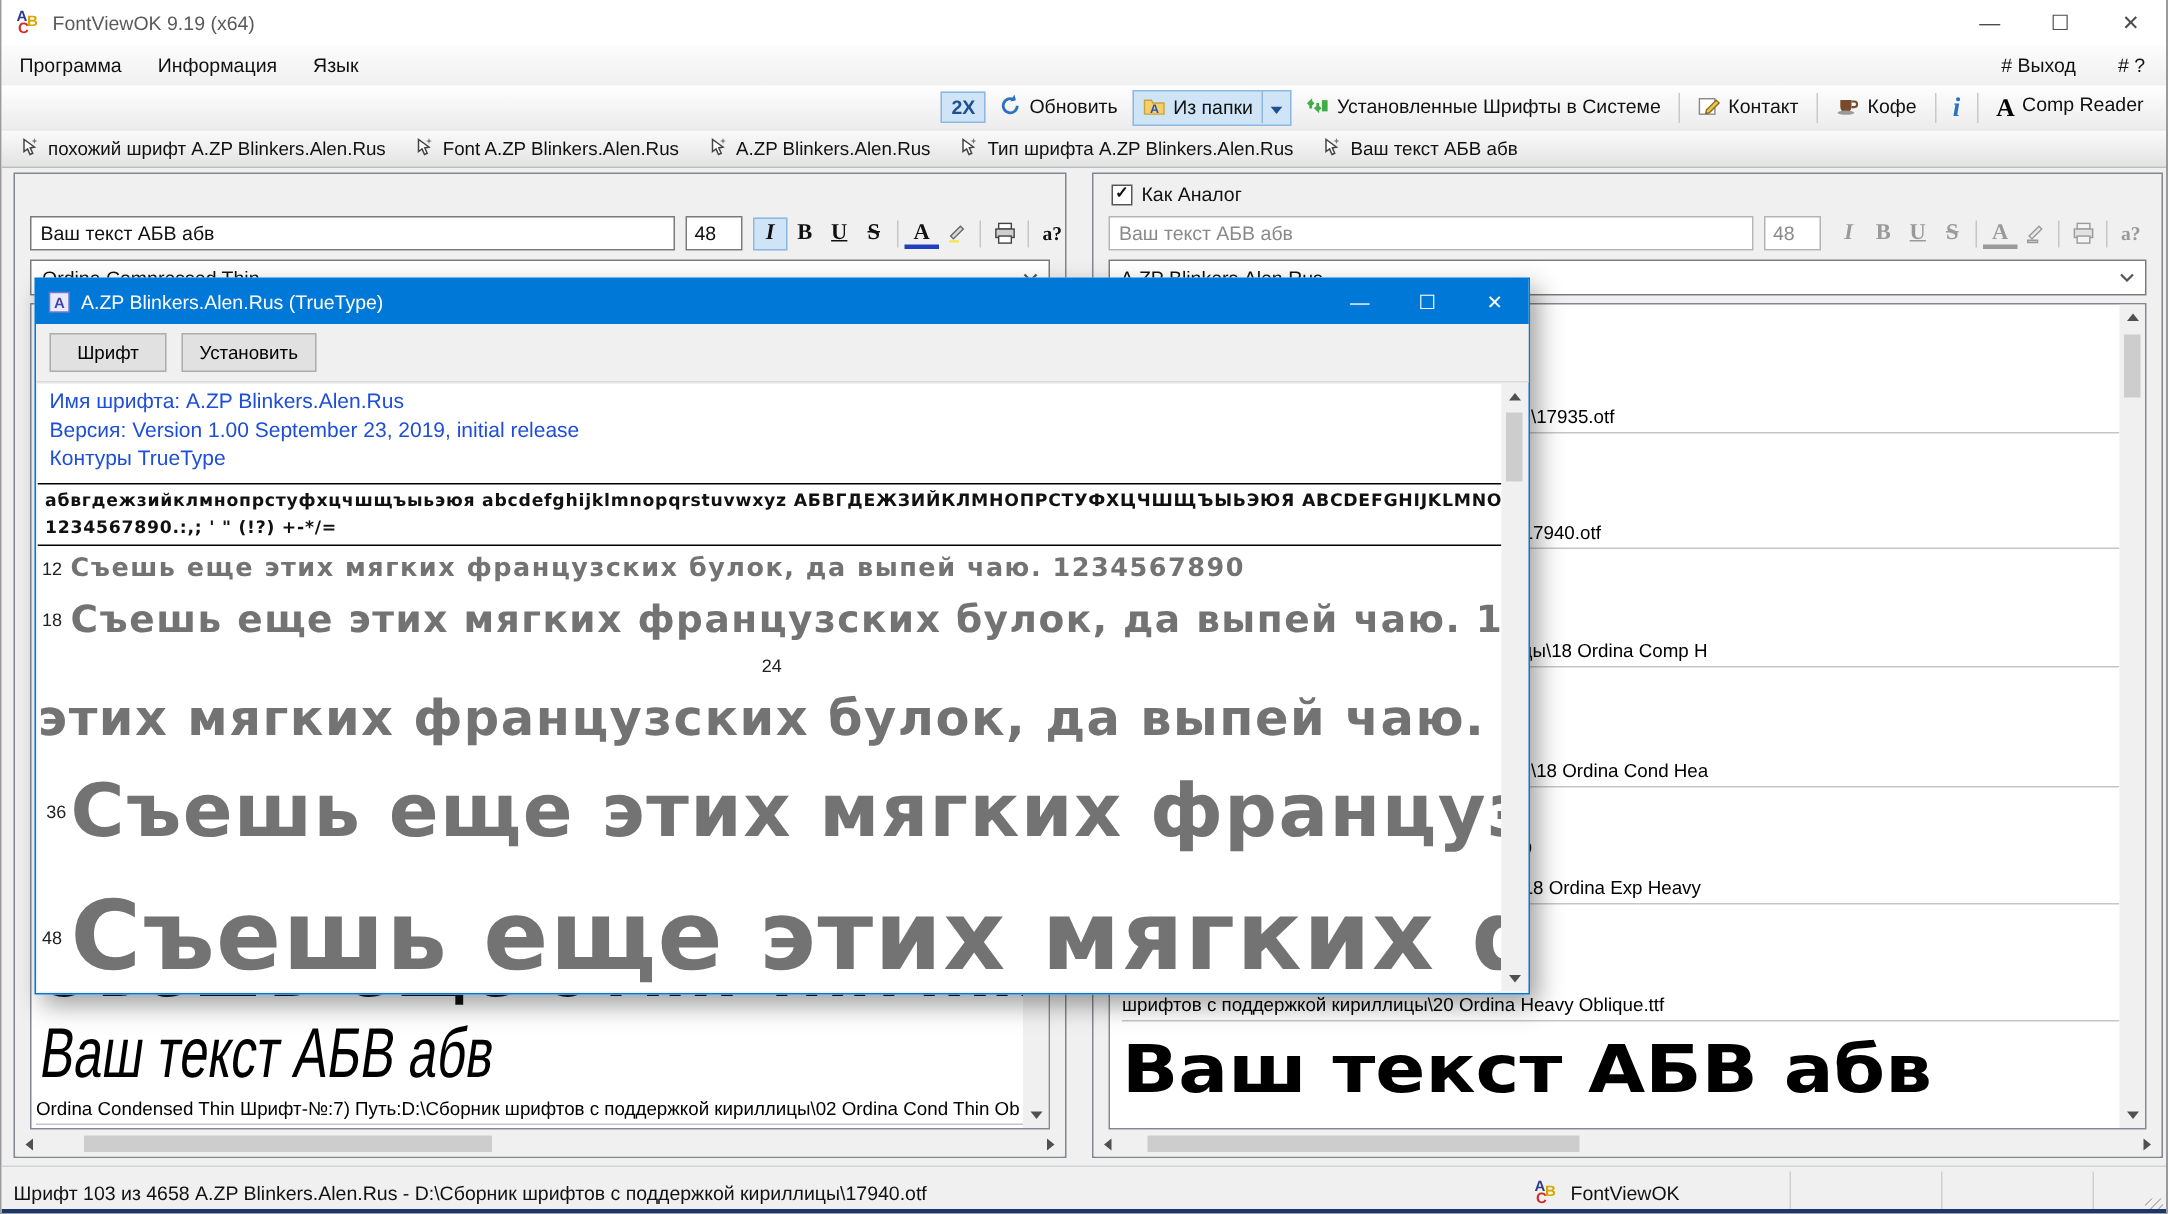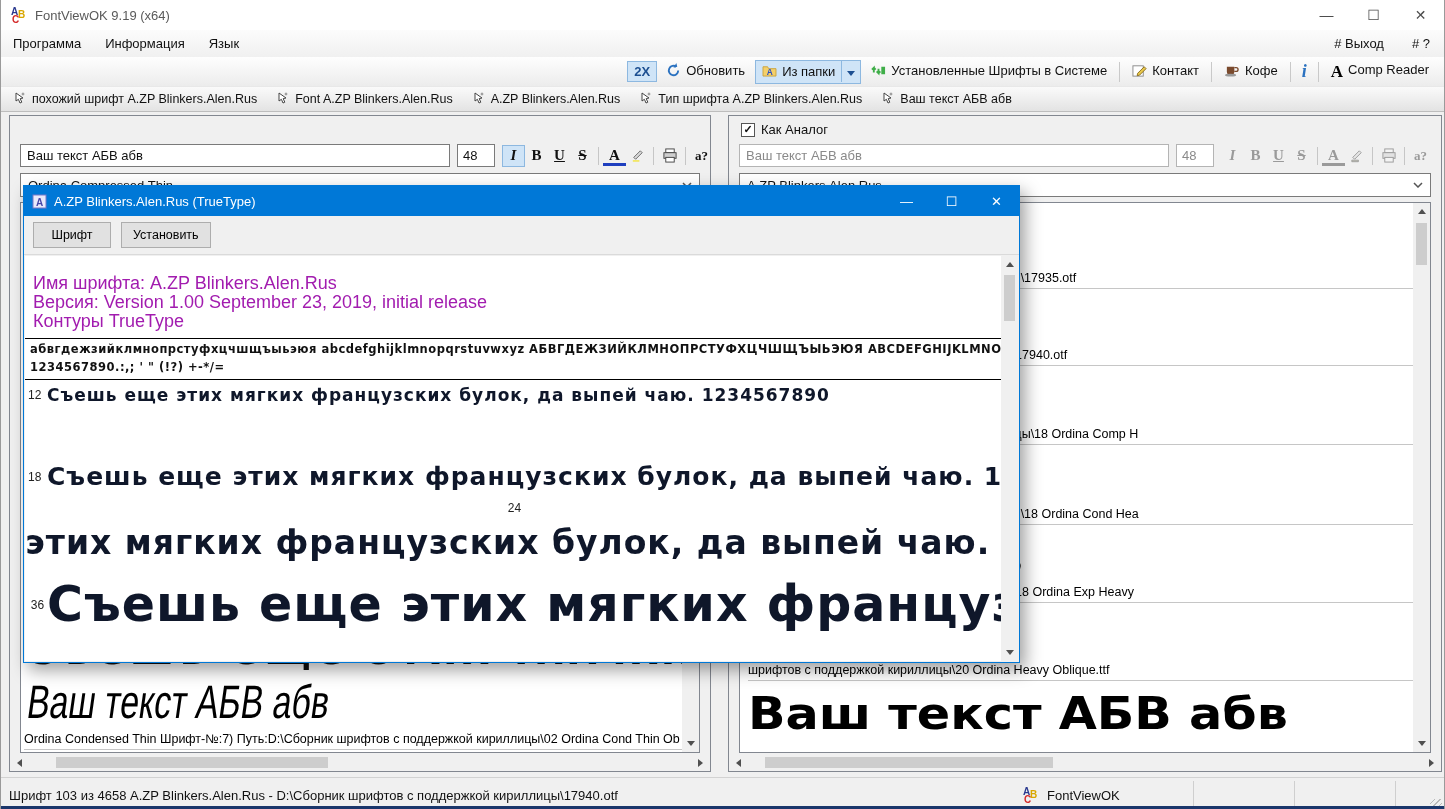--- a/index.html
+++ b/index.html
@@ -113,30 +113,30 @@
     box-shadow:5px 7px 16px rgba(0,0,0,.38);z-index:20;}
   .dlg-title{height:30px;background:#0078d7;color:#fff;display:flex;align-items:center;font-size:13px;}
   .dlg-icon{margin:0 7px 0 8px;display:flex;}
   .dlg-controls{margin-left:auto;display:flex;height:100%;}
   .dlg-wbtn{width:45px;height:100%;display:flex;align-items:center;justify-content:center;color:#fff;font-size:13px;}
   .dlg-toolbar{height:39px;background:#f0f0f0;display:flex;align-items:center;gap:10px;padding-left:9px;border-bottom:1px solid #dadada;}
   .dlg-push{min-width:78px;height:26px;background:#e1e1e1;border:1px solid #adadad;font-size:12.5px;
     display:flex;align-items:center;justify-content:center;padding:0 11px;color:#000;}
   .dlg-body{position:absolute;top:70px;left:1px;right:1px;bottom:1px;background:#fff;display:flex;overflow:hidden;}
   .dlg-main{flex:1;overflow:hidden;}
-  .dlg-info{padding:18px 8px 7px;font-size:18px;line-height:19px;color:#a21caf;}
+  .dlg-info{padding:2px 8px 7px;font-size:14px;line-height:19px;color:#1d4ed8;}
   .dlg-hr{border-top:1px solid #000;}
   .alpha{padding:3px 5px 0;font-weight:bold;font-size:11.5px;line-height:15px;letter-spacing:.5px;
     white-space:nowrap;overflow:hidden;font-family:"DejaVu Sans",sans-serif;}
   .alpha.second{padding-bottom:4px;}
   .srow{display:flex;align-items:center;overflow:hidden;}
   .snum{flex:0 0 22px;font-size:12px;color:#222;padding-left:3px;}
-  .stext{white-space:nowrap;overflow:hidden;font-family:"DejaVu Sans",sans-serif;font-weight:bold;letter-spacing:1px;color:#0f172a;}
+  .stext{white-space:nowrap;overflow:hidden;font-family:"DejaVu Sans",sans-serif;font-weight:bold;letter-spacing:1px;color:#737373;}
   .sz12 .stext{font-size:17px;}  .sz12{padding:5px 0 4px;}
-  .sz18 .stext{font-size:25px;}  .sz18{padding:5px 0;margin-top:48px;}
+  .sz18 .stext{font-size:25px;}  .sz18{padding:5px 0;}
   .sz24 .stext{font-size:33px;}  .sz24{padding:5px 0;flex-direction:column;}
   .sz36 .stext{font-size:49px;}  .sz36{padding:9px 0;text-align:center;}
   .sz48 .stext{font-size:64px;}  .sz48{padding:10px 0;}
   .szpart{height:60px;overflow:hidden;padding-top:14px;}
   .szpart .stext{font-size:72px;}
   .dlg-vscroll{width:17px;background:#f0f0f0;display:flex;flex-direction:column;align-items:center;flex:0 0 auto;}
 
   
   .statusbar{position:absolute;top:777px;left:0;right:0;height:36px;background:#f0f0f0;border-top:1px solid #d2d2d2;
     font-size:13px;display:flex;align-items:center;}

